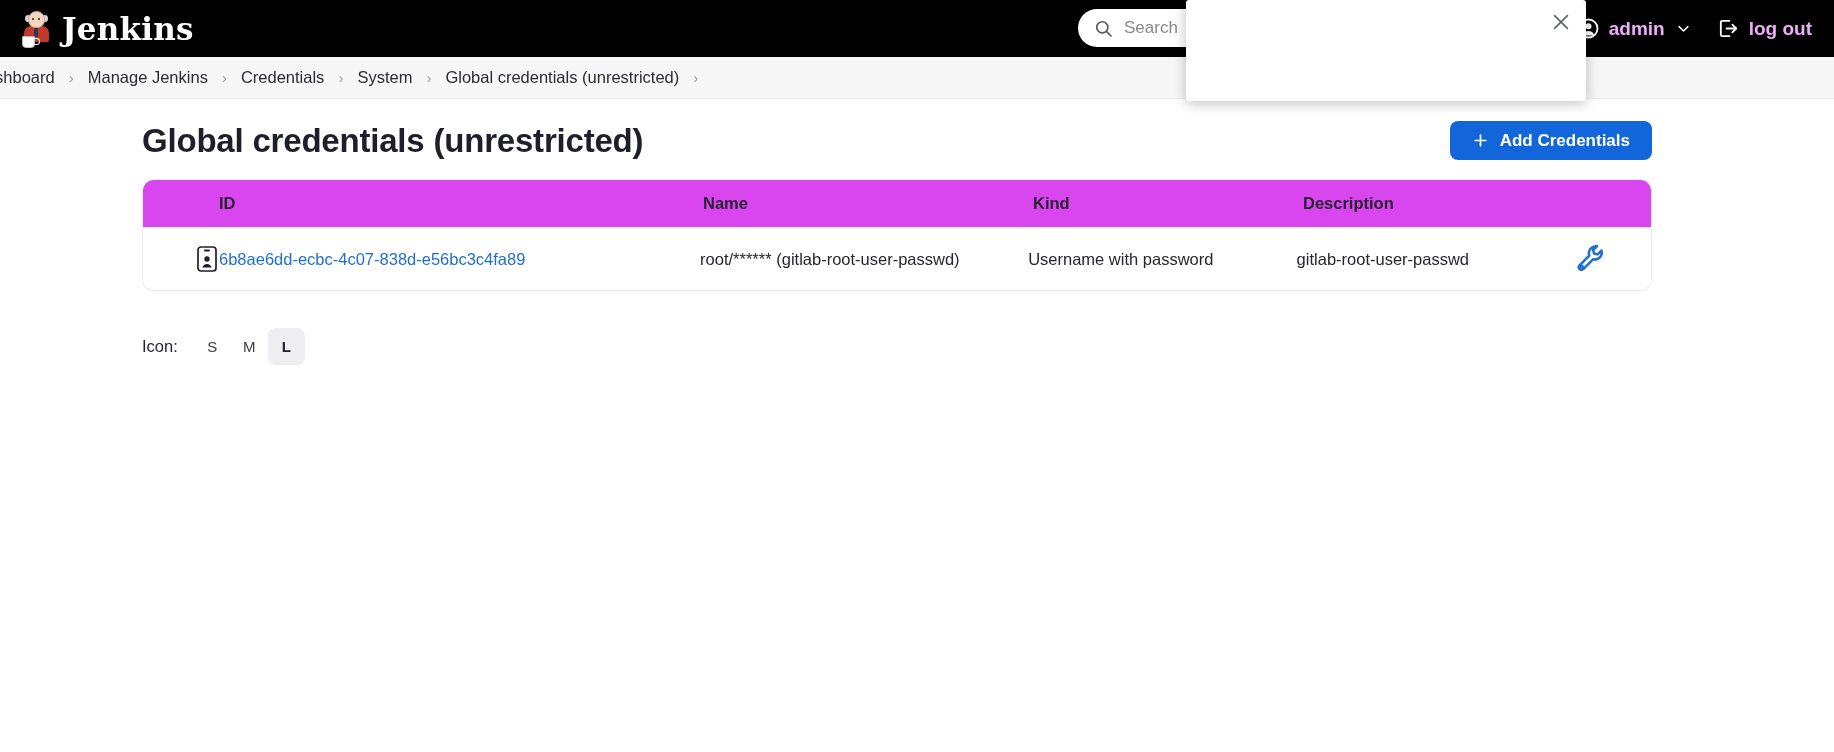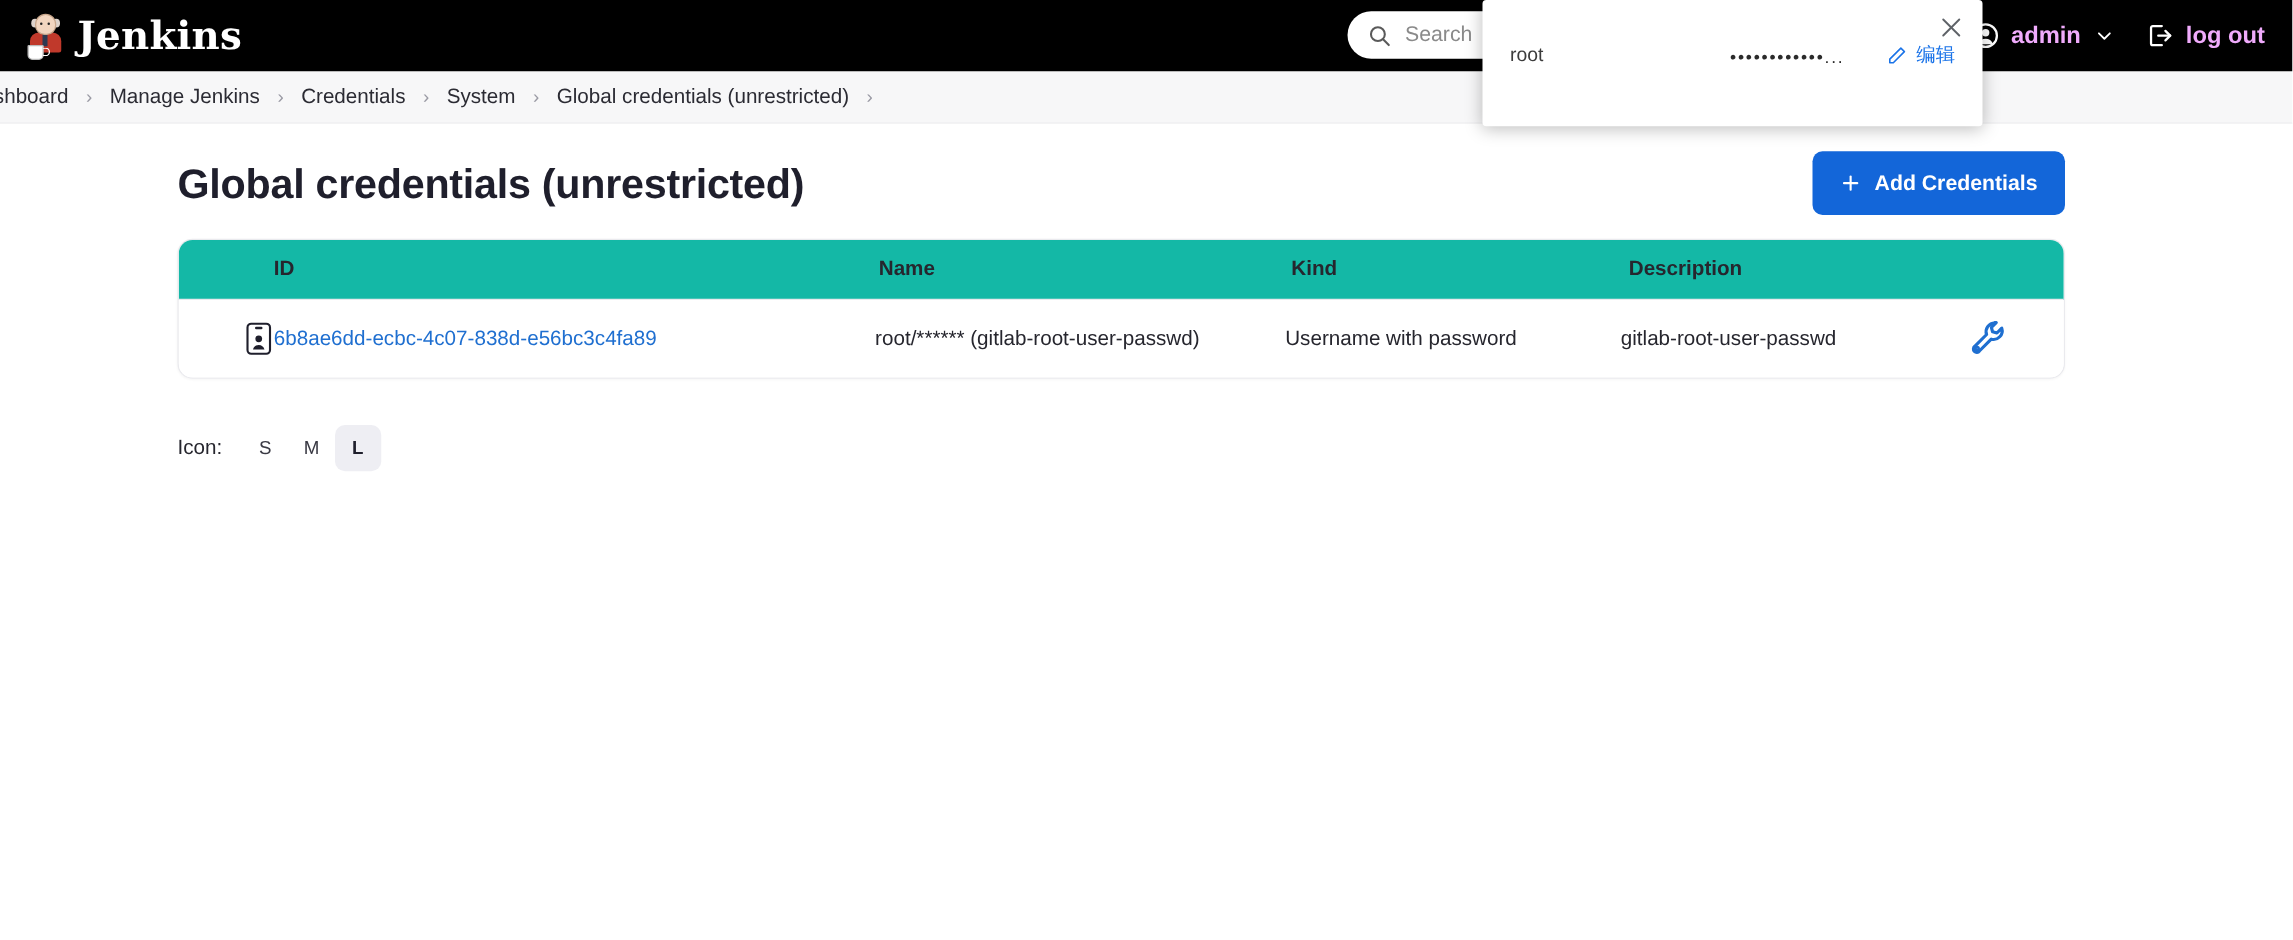--- a/index.html
+++ b/index.html
@@ -193,21 +193,21 @@
   .title-spacer { flex: 1; }
 
   .add-btn {
     display: inline-flex;
     align-items: center;
     gap: 11px;
     background: #1366d9;
     color: #ffffff;
     border: none;
     border-radius: 8px;
-    height: 51px;
+    height: 39px;
     padding: 0 22px;
     font-size: 17px;
     font-weight: 700;
     font-family: "Liberation Sans", sans-serif;
     cursor: pointer;
     white-space: nowrap;
   }
   .plus-icon { display: block; }
 
   .intro-text {
@@ -224,21 +224,21 @@
     border-radius: 12px;
     background: #ffffff;
     box-shadow: 0 1px 2px rgba(0,0,0,0.04);
     overflow: hidden;
   }
 
   .table-head {
     display: flex;
     align-items: center;
     height: 48px;
-    background: #14b8a6;
+    background: #d946ef;
     border-bottom: 1px solid #eaeaee;
   }
   .table-head .th {
     font-size: 16.5px;
     font-weight: 700;
     color: #26262e;
   }
 
   .table-row {
     display: flex;
@@ -487,23 +487,13 @@
     <button class="size-opt">M</button>
     <button class="size-opt selected">L</button>
   </div>
 </div>
 
 <div class="pw-popup">
   <svg class="pw-close" viewBox="0 0 24 24" fill="none" stroke="#5f6368" stroke-width="1.7" stroke-linecap="round">
     <line x1="5" y1="5" x2="19" y2="19"></line>
     <line x1="19" y1="5" x2="5" y2="19"></line>
   </svg>
-  <div class="pw-row">
-    <span class="pw-user">root</span>
-    <span class="pw-dots">••••••••••••...</span>
-    <span class="pw-edit">
-      <svg class="pencil-icon" width="17" height="17" viewBox="0 0 24 24" fill="none" stroke="#1a73e8" stroke-width="1.8" stroke-linecap="round" stroke-linejoin="round">
-        <path d="M16.5 3.5l4 4L8 20H4v-4z"></path>
-      </svg>
-      <span>编辑</span>
-    </span>
-  </div>
 </div>
 
 </body></html>

